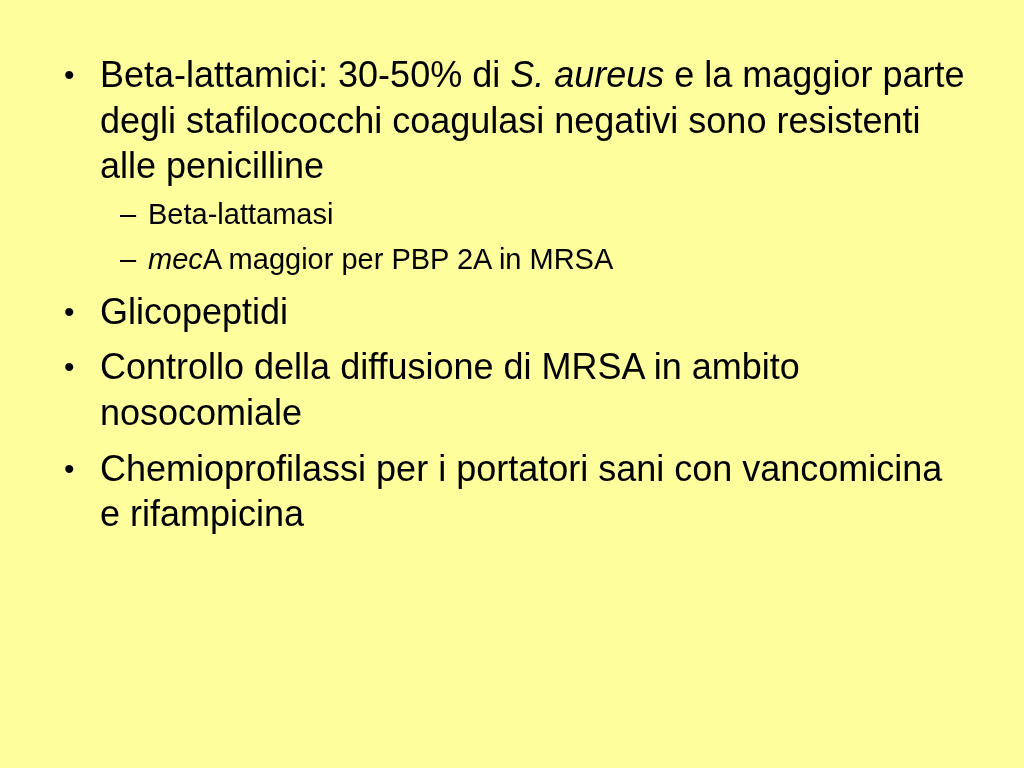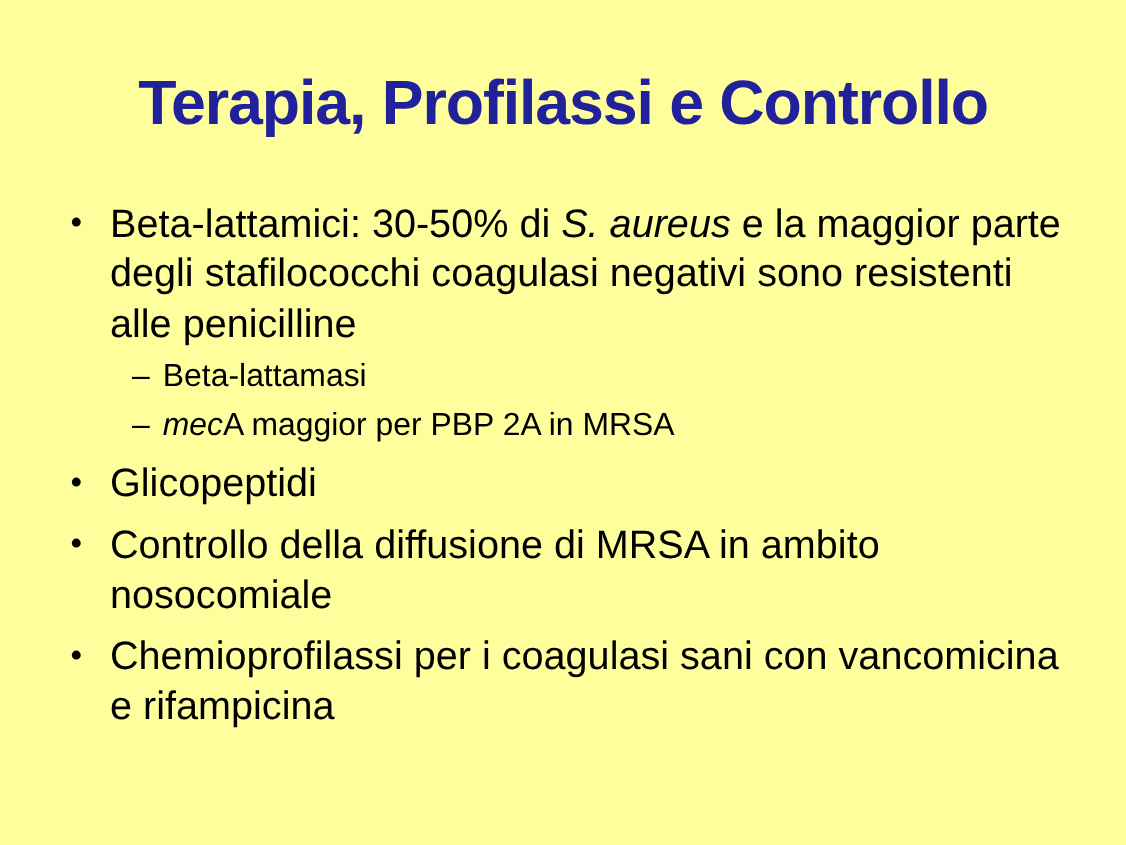--- a/index.html
+++ b/index.html
@@ -62,21 +62,20 @@
     flex: 1 1 auto;
   }
   .item .txt i {
     font-style: italic;
   }
 </style>
 </head>
 <body>
 
 <div class="slide">
-  <h1 class="slide-title">Terapia, Profilassi e Controllo</h1>
   <div class="bullet-list">
       <div class="item l1">
         <span class="marker">•</span>
         <span class="txt"><span>Beta-lattamici: 30-50% di </span><i>S. aureus</i><span> e la maggior parte degli stafilococchi coagulasi negativi sono resistenti alle penicilline</span></span>
       </div>
       <div class="item l2">
         <span class="marker">–</span>
         <span class="txt"><span>Beta-lattamasi</span></span>
       </div>
       <div class="item l2">
@@ -86,16 +85,16 @@
       <div class="item l1">
         <span class="marker">•</span>
         <span class="txt"><span>Glicopeptidi</span></span>
       </div>
       <div class="item l1">
         <span class="marker">•</span>
         <span class="txt"><span>Controllo della diffusione di MRSA in ambito nosocomiale</span></span>
       </div>
       <div class="item l1">
         <span class="marker">•</span>
-        <span class="txt"><span>Chemioprofilassi per i coagulasi sani con vancomicina e rifampicina</span></span>
+        <span class="txt"><span>Chemioprofilassi per i portatori sani con vancomicina e rifampicina</span></span>
       </div>
     </div>
 </div>
 
 </body></html>

